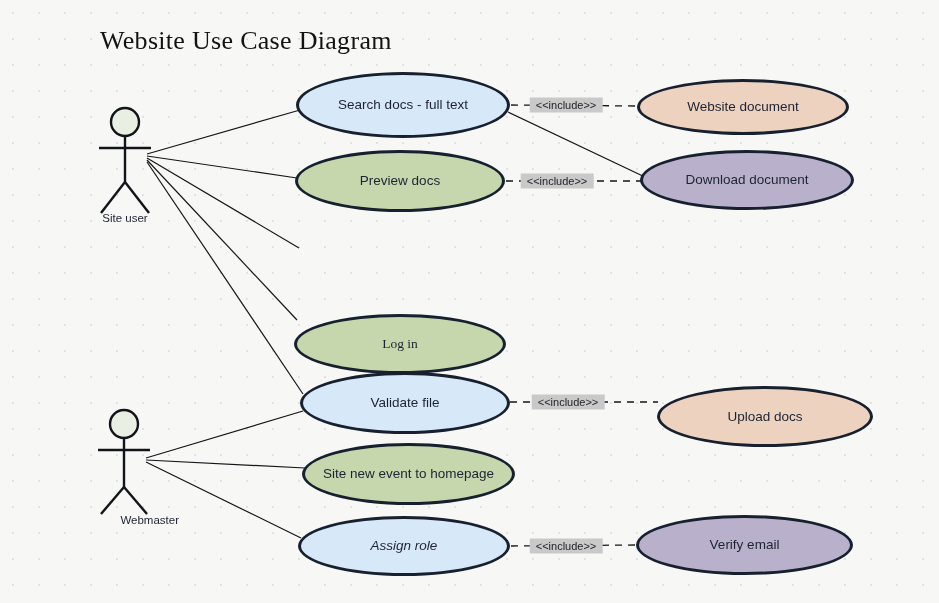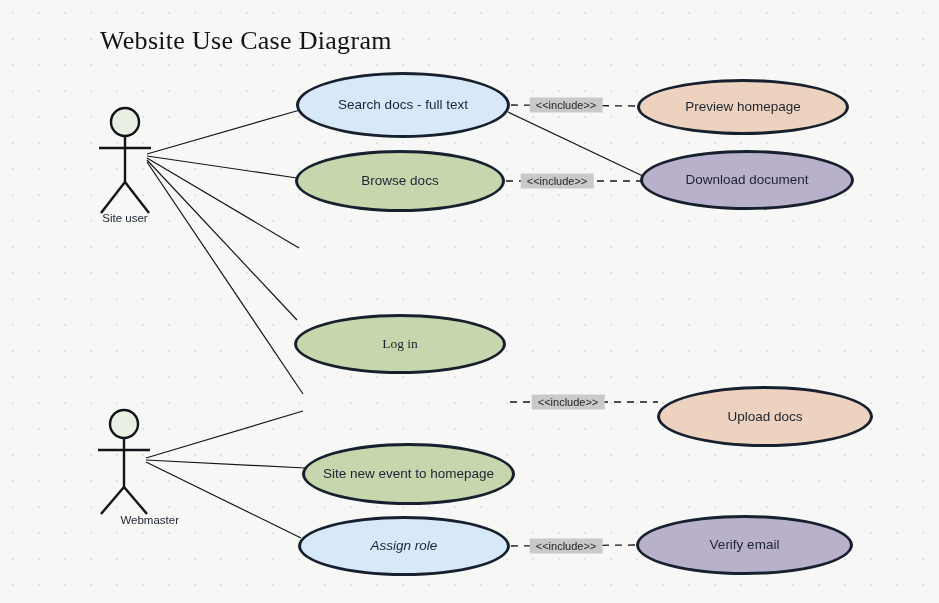--- a/index.html
+++ b/index.html
@@ -86,34 +86,37 @@
 
   <div class="title">Website Use Case Diagram</div>
 
   <div class="actor-label" style="left:70px; top:212px;text-align:center;">Site user</div>
   <div class="actor-label" style="left:69px; top:514px;text-align:right;">Webmaster</div>
 
   <div class="uc fill-blue" style="left:296px; top:72px;  width:214px; height:66px;">
     <span>Search docs - full text</span>
   </div>
   <div class="uc fill-green" style="left:295px; top:150px; width:210px; height:62px;">
-    <span>Browse docs</span>
+    <span>Preview docs</span>
   </div>
   <div class="uc fill-green" style="left:294px; top:314px; width:212px; height:60px;font-family:Liberation Serif, serif;">
     <span>Log in</span>
+  </div>
+  <div class="uc fill-blue" style="left:300px; top:372px; width:210px; height:62px;">
+    <span>Validate file</span>
   </div>
   <div class="uc fill-green" style="left:302px; top:443px; width:213px; height:62px;">
     <span>Site new event to homepage</span>
   </div>
   <div class="uc fill-blue" style="left:298px; top:516px; width:212px; height:60px;font-style:italic;">
     <span>Assign role</span>
   </div>
 
   <div class="uc fill-peach" style="left:637px; top:79px;  width:212px; height:56px;">
-    <span>Preview homepage</span>
+    <span>Website document</span>
   </div>
   <div class="uc fill-purple" style="left:640px; top:150px; width:214px; height:60px;">
     <span>Download document</span>
   </div>
   <div class="uc fill-peach" style="left:657px; top:386px; width:216px; height:61px;">
     <span>Upload docs</span>
   </div>
   <div class="uc fill-purple" style="left:636px; top:515px; width:217px; height:60px;">
     <span>Verify email</span>
   </div>

